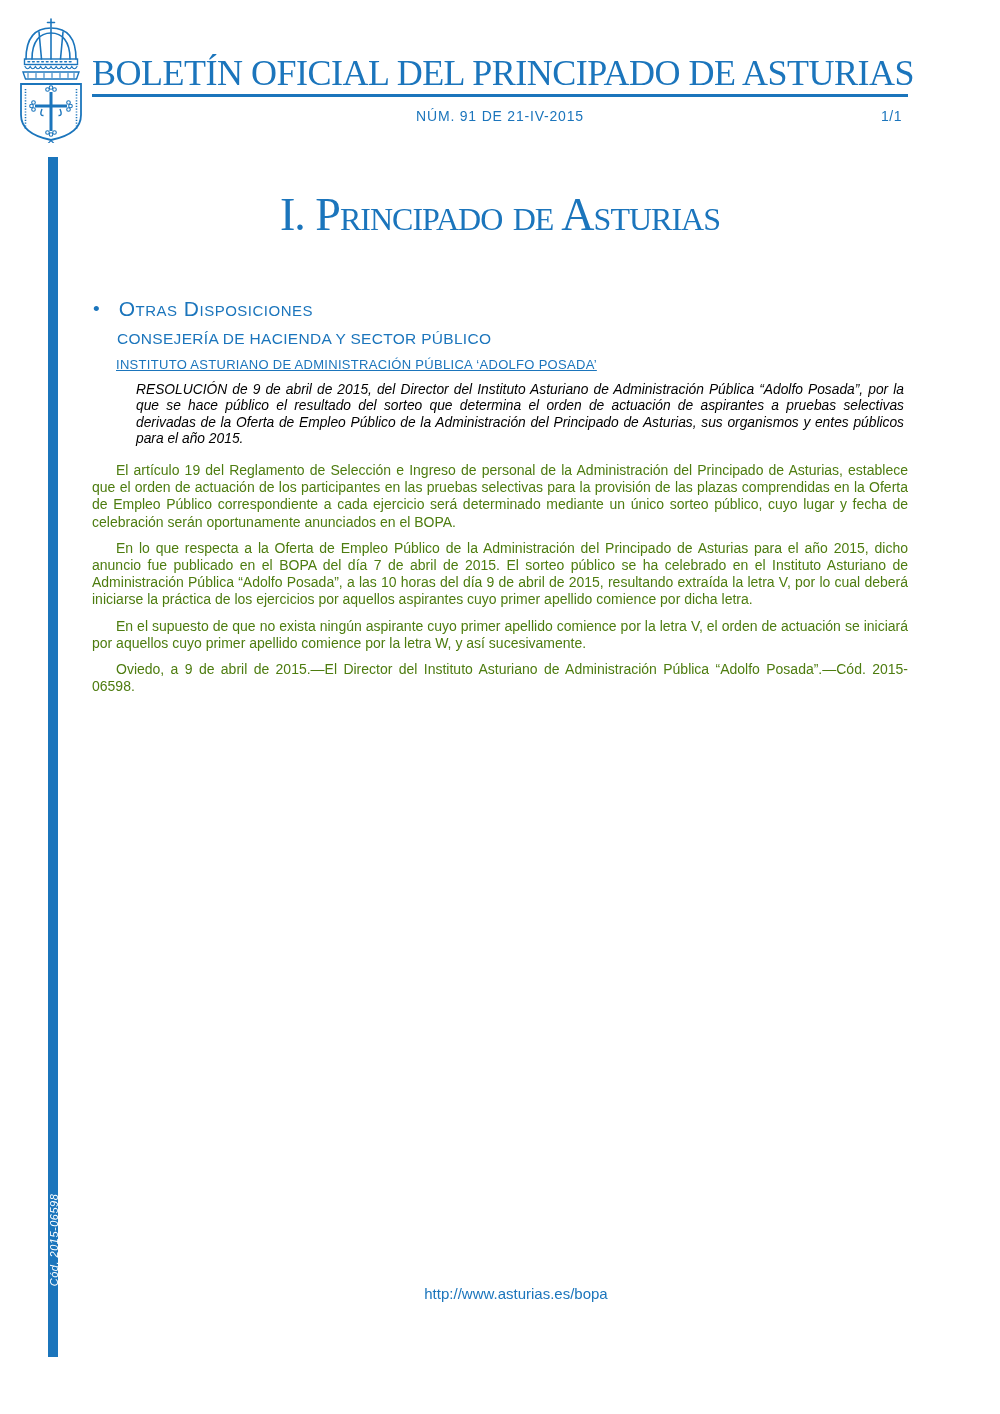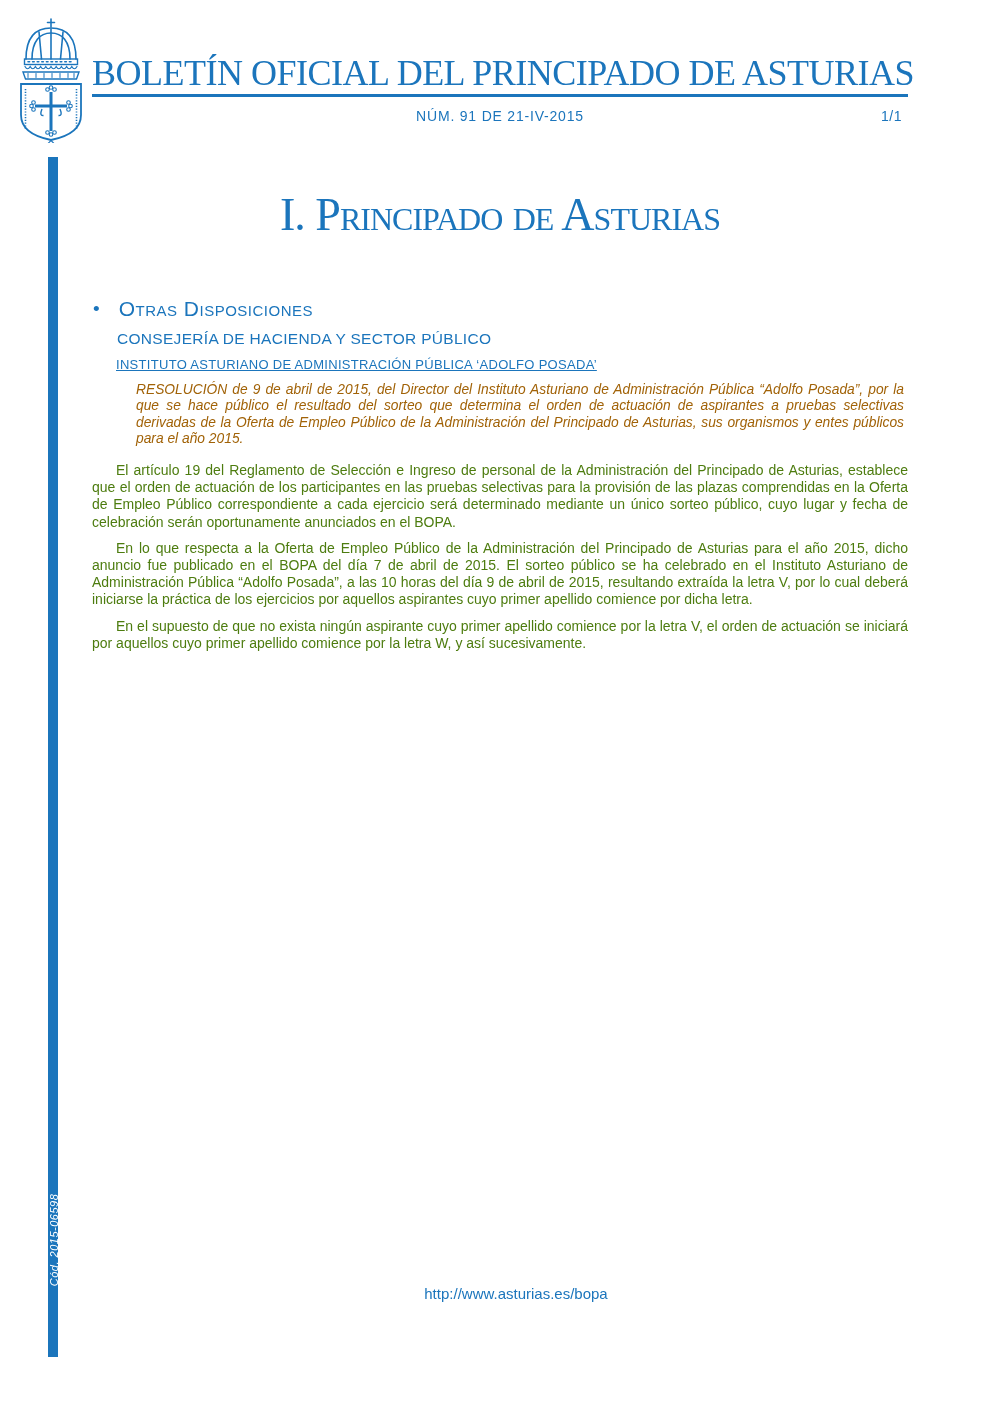--- a/index.html
+++ b/index.html
@@ -135,21 +135,21 @@
     font-weight: normal;
     font-size: 13px;
     letter-spacing: 0.3px;
     text-decoration: underline;
   }
   .summary {
     position: absolute;
     top: 382px;
     left: 136px;
     width: 768px;
-    color: #a16207;
+    color: #000000;
     font-style: italic;
     font-size: 13.8px;
     line-height: 16.4px;
     text-align: justify;
   }
   .bodytext {
     position: absolute;
     top: 462px;
     left: 92px;
     width: 816px;
@@ -251,18 +251,19 @@
 
     <h3 class="department">CONSEJERÍA DE HACIENDA Y SECTOR PÚBLICO</h3>
     <h4 class="institute">INSTITUTO ASTURIANO DE ADMINISTRACIÓN PÚBLICA ‘ADOLFO POSADA’</h4>
 
     <p class="summary">RESOLUCIÓN de 9 de abril de 2015, del Director del Instituto Asturiano de Administración Pública “Adolfo Posada”, por la que se hace público el resultado del sorteo que determina el orden de actuación de aspirantes a pruebas selectivas derivadas de la Oferta de Empleo Público de la Administración del Principado de Asturias, sus organismos y entes públicos para el año 2015.</p>
 
     <div class="bodytext">
       <p>El artículo 19 del Reglamento de Selección e Ingreso de personal de la Administración del Principado de Asturias, establece que el orden de actuación de los participantes en las pruebas selectivas para la provisión de las plazas comprendidas en la Oferta de Empleo Público correspondiente a cada ejercicio será determinado mediante un único sorteo público, cuyo lugar y fecha de celebración serán oportunamente anunciados en el BOPA.</p>
       <p>En lo que respecta a la Oferta de Empleo Público de la Administración del Principado de Asturias para el año 2015, dicho anuncio fue publicado en el BOPA del día 7 de abril de 2015. El sorteo público se ha celebrado en el Instituto Asturiano de Administración Pública “Adolfo Posada”, a las 10 horas del día 9 de abril de 2015, resultando extraída la letra V, por lo cual deberá iniciarse la práctica de los ejercicios por aquellos aspirantes cuyo primer apellido comience por dicha letra.</p>
       <p>En el supuesto de que no exista ningún aspirante cuyo primer apellido comience por la letra V, el orden de actuación se iniciará por aquellos cuyo primer apellido comience por la letra W, y así sucesivamente.</p>
+      <p>Oviedo, a 9 de abril de 2015.—El Director del Instituto Asturiano de Administración Pública “Adolfo Posada”.—Cód. 2015-06598.</p>
     </div>
   </main>
 
   <a class="footer-url">http://www.asturias.es/bopa</a>
 
 </div>
 
 </body></html>

